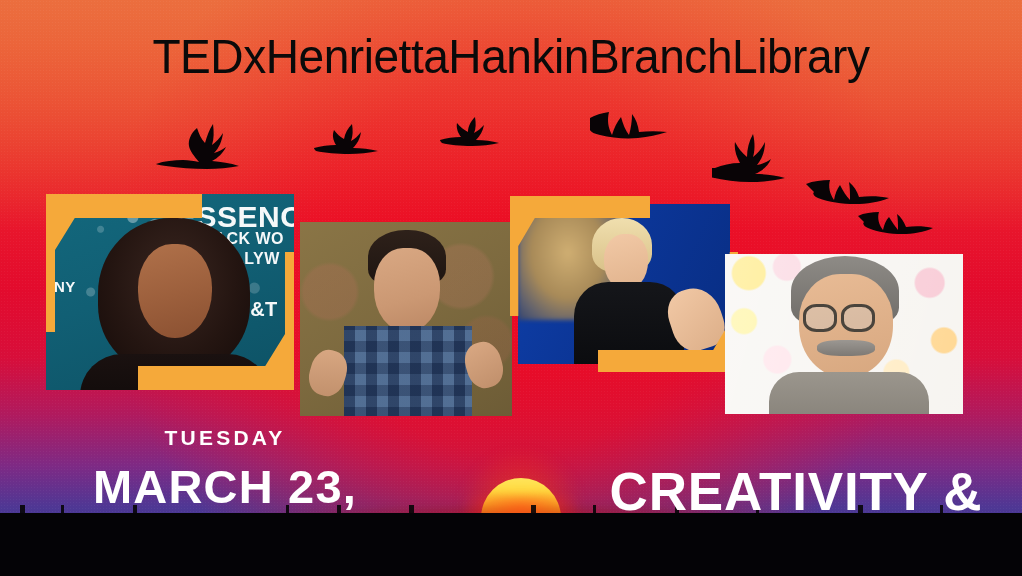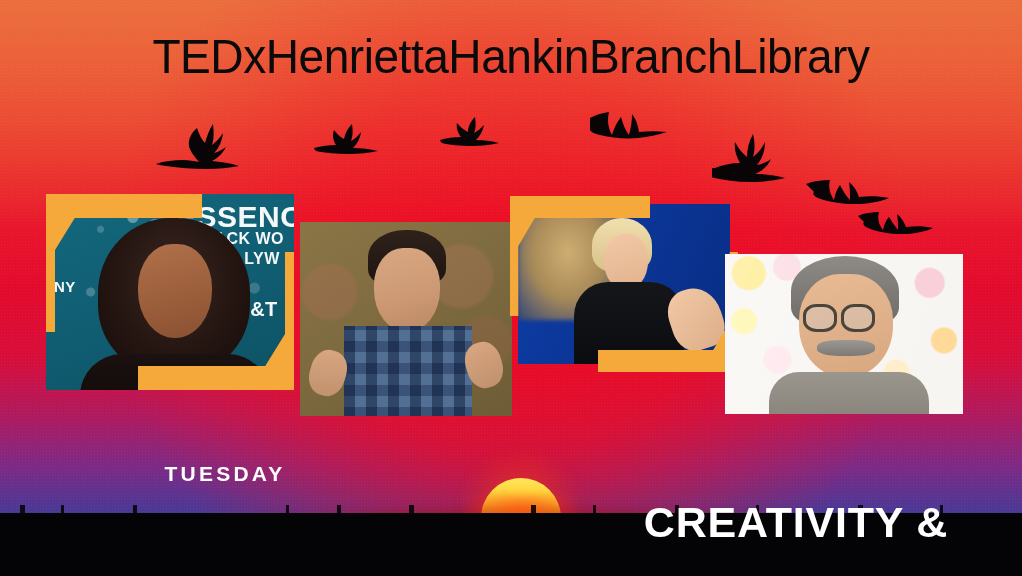--- a/index.html
+++ b/index.html
@@ -271,31 +271,31 @@
     border-radius:40%;
     background:linear-gradient(to bottom,#9b9792,#7d7974);
   }
   .p4-shirt {
     position:absolute; left:44px; top:118px; width:160px; height:60px;
     border-radius:30px 30px 0 0;
     background:linear-gradient(to bottom,#9b968d,#837e76);
   }
 
   
-  .blk { position:absolute; color:#fff;margin-top:36px; }
+  .blk { position:absolute; color:#fff; }
   .weekday {
     font-size:21px; font-weight:700; letter-spacing:3.2px;
     text-align:center;
   }
   .bigline {
     font-size:47px; font-weight:700; letter-spacing:1.2px;
     line-height:1.13; text-align:center; white-space:nowrap;
   }
   .theme {
-    font-size:43px; font-weight:700; letter-spacing:.8px;
+    font-size:53px; font-weight:700; letter-spacing:.8px;
     line-height:1.15; text-align:center; white-space:nowrap;
   }
 </style>
 </head>
 <body>
 
 <div id="poster">
 
   <div class="sky-base"></div>
   <div class="sky-center"></div>
@@ -413,19 +413,20 @@
 
   <div class="sun-glow"></div>
   <div class="sun"></div>
   <div class="horizon-glow"></div>
   <div class="sun-halo"></div>
   <div class="horizon-trees"></div>
   <div class="horizon"></div>
 
   <div class="blk" style="left:30px; top:426px; width:390px;">
     <div class="weekday">TUESDAY</div>
+    <div class="bigline" style="margin-top:10px;">MARCH 23,</div>
   </div>
 
   <div class="blk" style="left:600px; top:462px; width:392px;">
     <div class="theme">CREATIVITY &amp;</div>
   </div>
 
 </div>
 
 </body></html>

